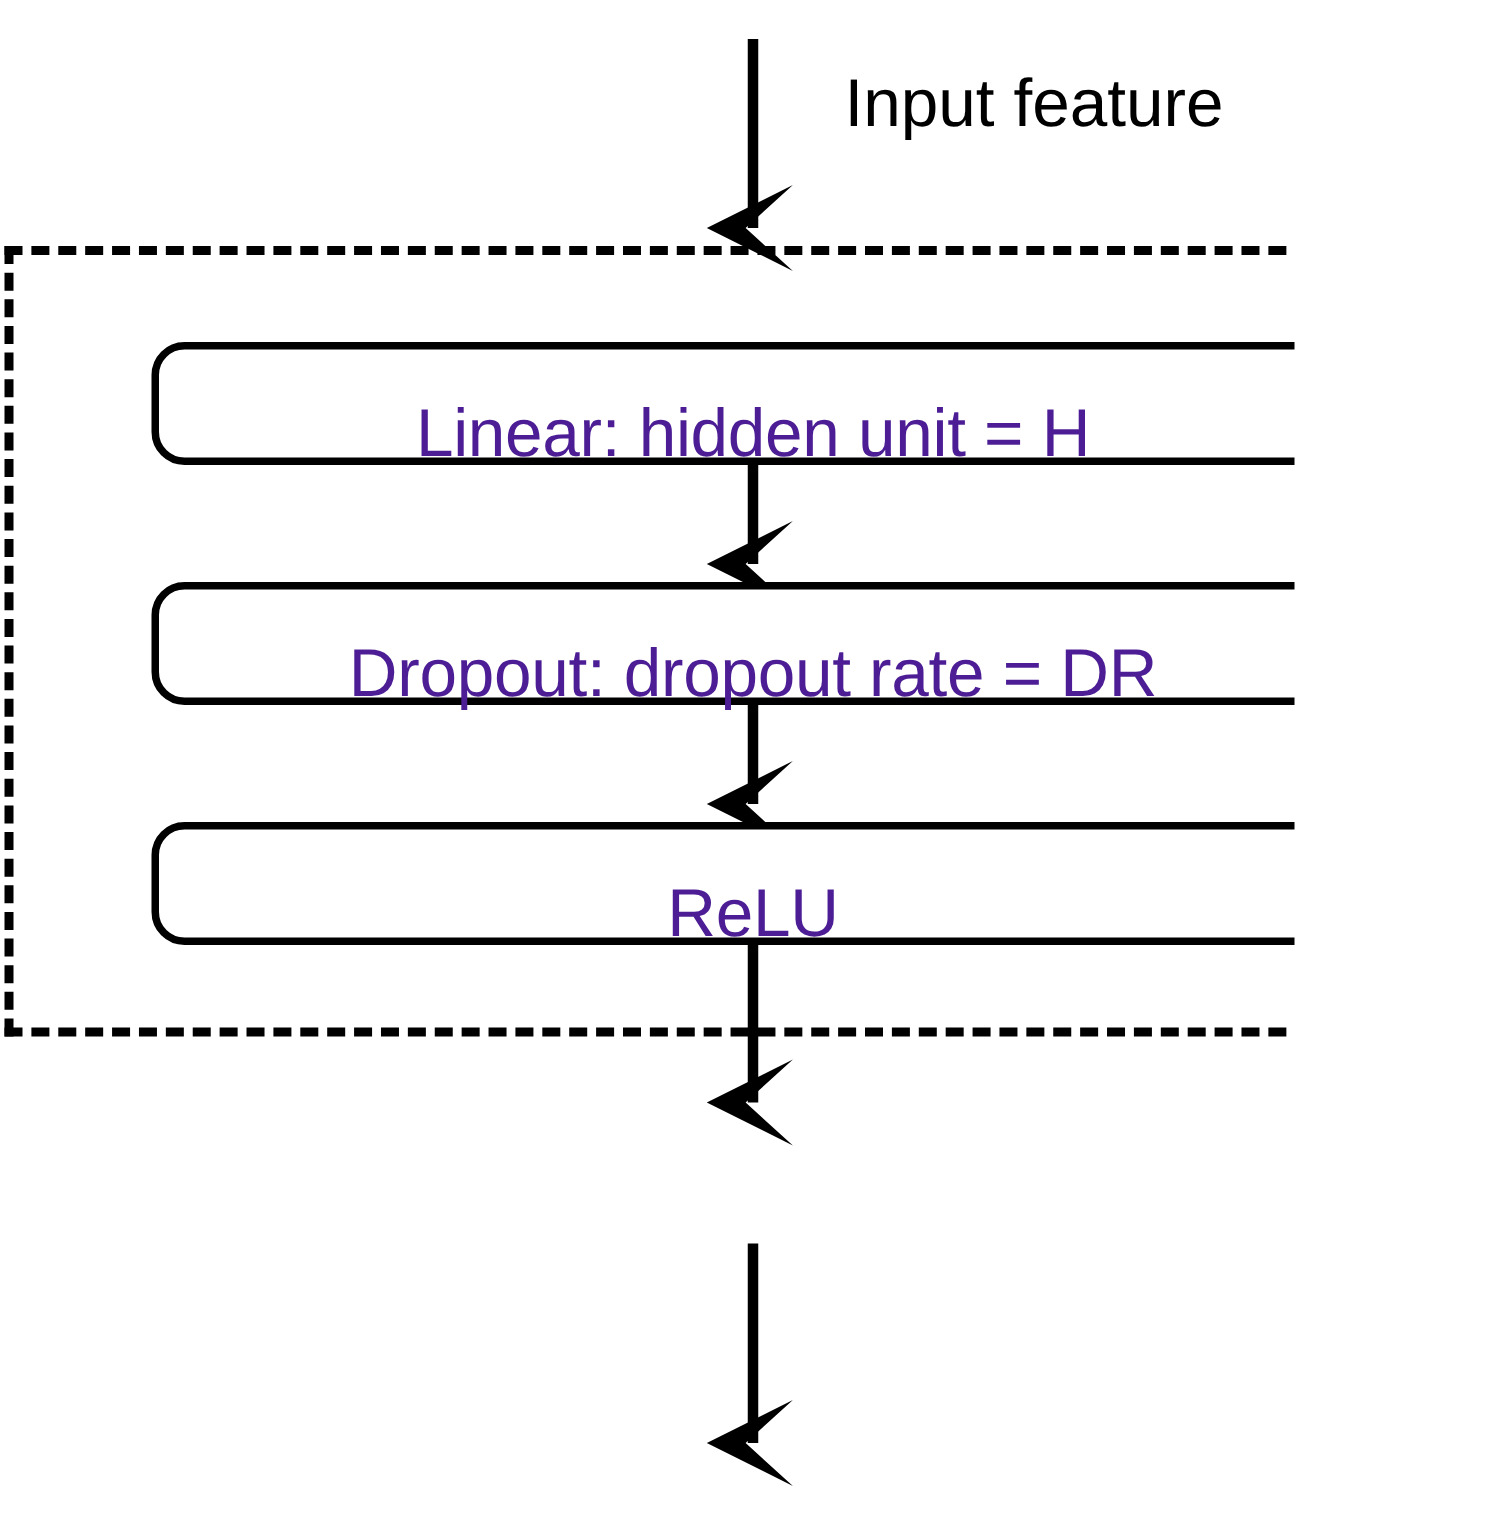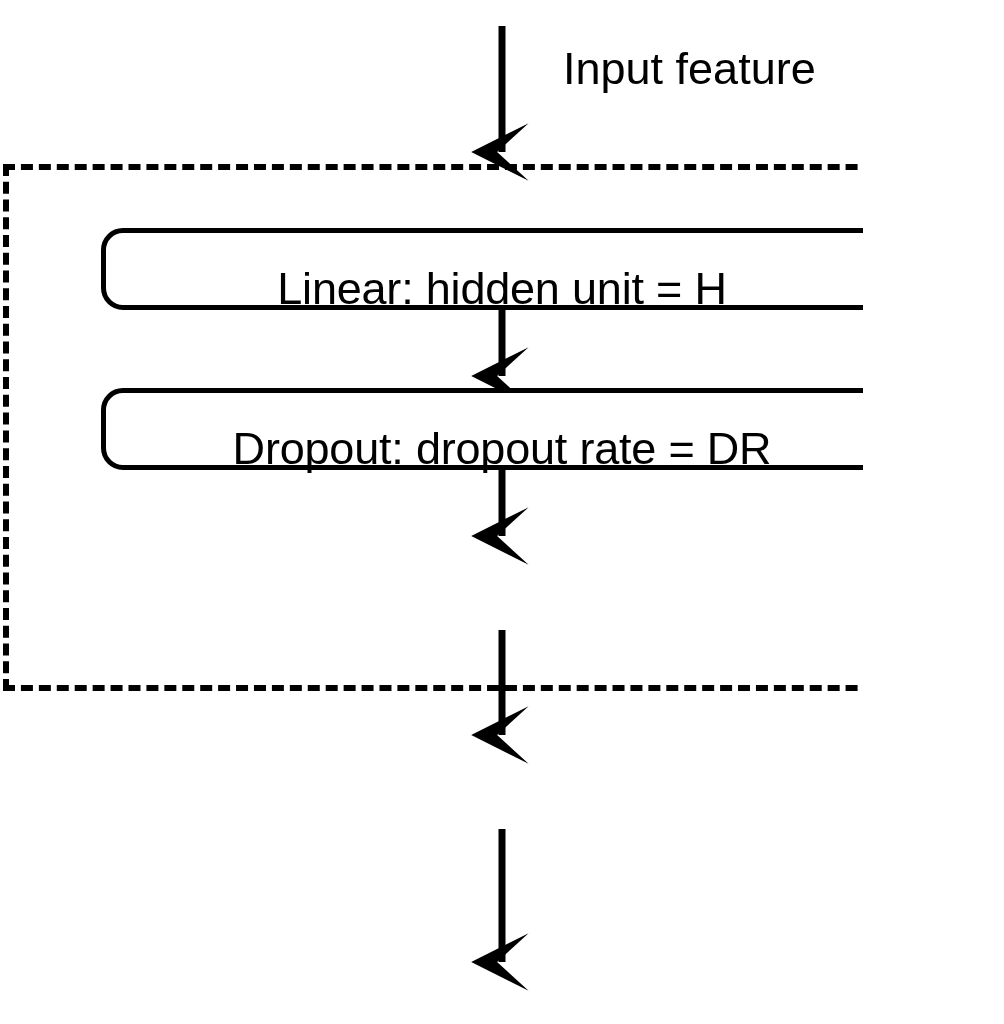--- a/index.html
+++ b/index.html
@@ -34,21 +34,21 @@
     border-radius: 22px;
     background: #ffffff;
     display: flex;
     align-items: center;
     justify-content: center;
   }
   .node-label {
     font-size: 45px;
     line-height: 1;
     letter-spacing: -0.2px;
-    color: #000000;
+    color: #4c1d95;
     white-space: nowrap;
     font-weight: 400;
     margin-top: 39px;
   }
   .flow-label {
     position: absolute;
     font-size: 45px;
     line-height: 1;
     color: #000000;
     white-space: nowrap;
@@ -109,16 +109,19 @@
   <div class="repeat-label" id="label-repeat">× 3</div>
 
   <div class="node-box" id="box-linear-h">
     <span class="node-label">Linear: hidden unit = H</span>
   </div>
 
   <div class="node-box" id="box-dropout">
     <span class="node-label">Dropout: dropout rate = DR</span>
   </div>
 
+  <div class="node-box" id="box-relu">
+    <span class="node-label">ReLU</span>
+  </div>
 
 
 
 </div>
 
 </body></html>

